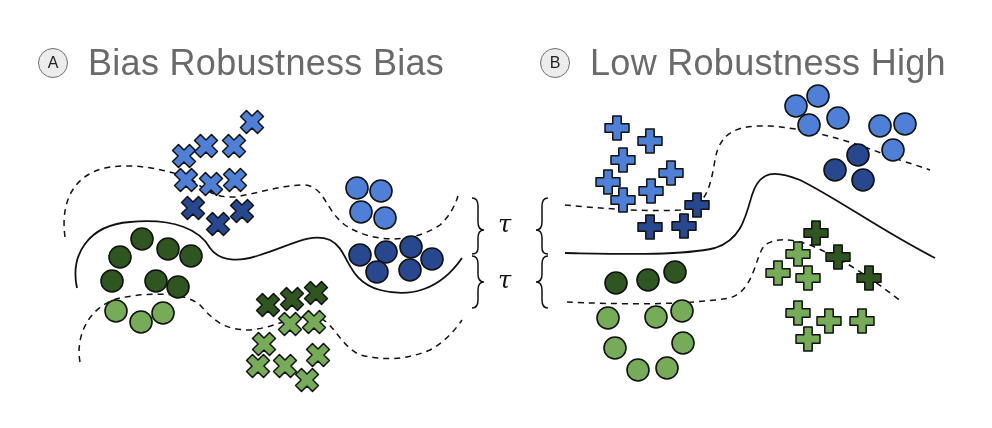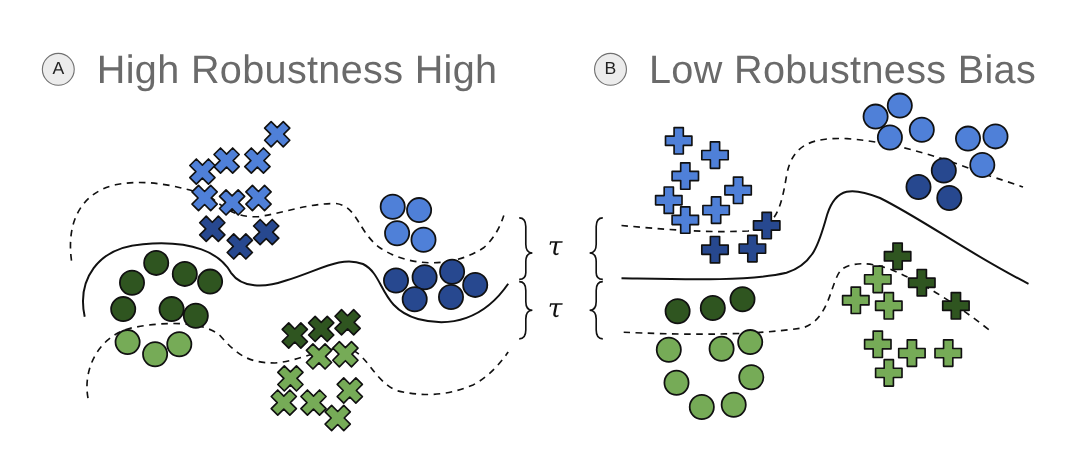--- a/index.html
+++ b/index.html
@@ -10,25 +10,25 @@
   #title-a { left: 38px; }
   #title-b { left: 540px; }
   svg#diagram { position: absolute; left: 0; top: 0; }
   .tau { font-family: "DejaVu Serif", serif; font-style: italic; font-size: 24px; fill: #111; }
 </style>
 </head>
 <body>
 
 <div class="panel-title" id="title-a">
   <div class="badge">A</div>
-  <div class="title-text">High Robustness High</div>
+  <div class="title-text">Bias Robustness Bias</div>
 </div>
 <div class="panel-title" id="title-b">
   <div class="badge">B</div>
-  <div class="title-text">Low Robustness Bias</div>
+  <div class="title-text">Low Robustness High</div>
 </div>
 
 <svg id="diagram" width="992" height="428" viewBox="0 0 992 428">
 
   <g fill="none" stroke="#111">
     <path stroke-width="1.8" d="M77,288 C70,255 88,225 130,222 C175,218 200,230 210,248 C220,262 240,262 260,255 C290,246 310,232 330,240 C350,250 345,280 380,290 C410,298 440,290 462,258"></path>
     <path stroke-width="1.5" stroke-dasharray="6,5" d="M65,237 C60,200 75,175 105,168 C135,162 165,170 190,178 C205,190 215,198 235,197 C260,193 280,185 305,185 C325,187 325,210 345,225 C370,242 410,245 440,225 C450,216 455,205 458,196"></path>
     <path stroke-width="1.5" stroke-dasharray="6,5" d="M80,362 C75,335 90,305 120,298 C150,292 185,292 200,305 C215,322 225,330 250,330 C275,328 300,312 320,318 C335,325 340,345 360,355 C390,362 410,358 430,350 C445,342 455,330 462,320"></path>
   </g>
 

